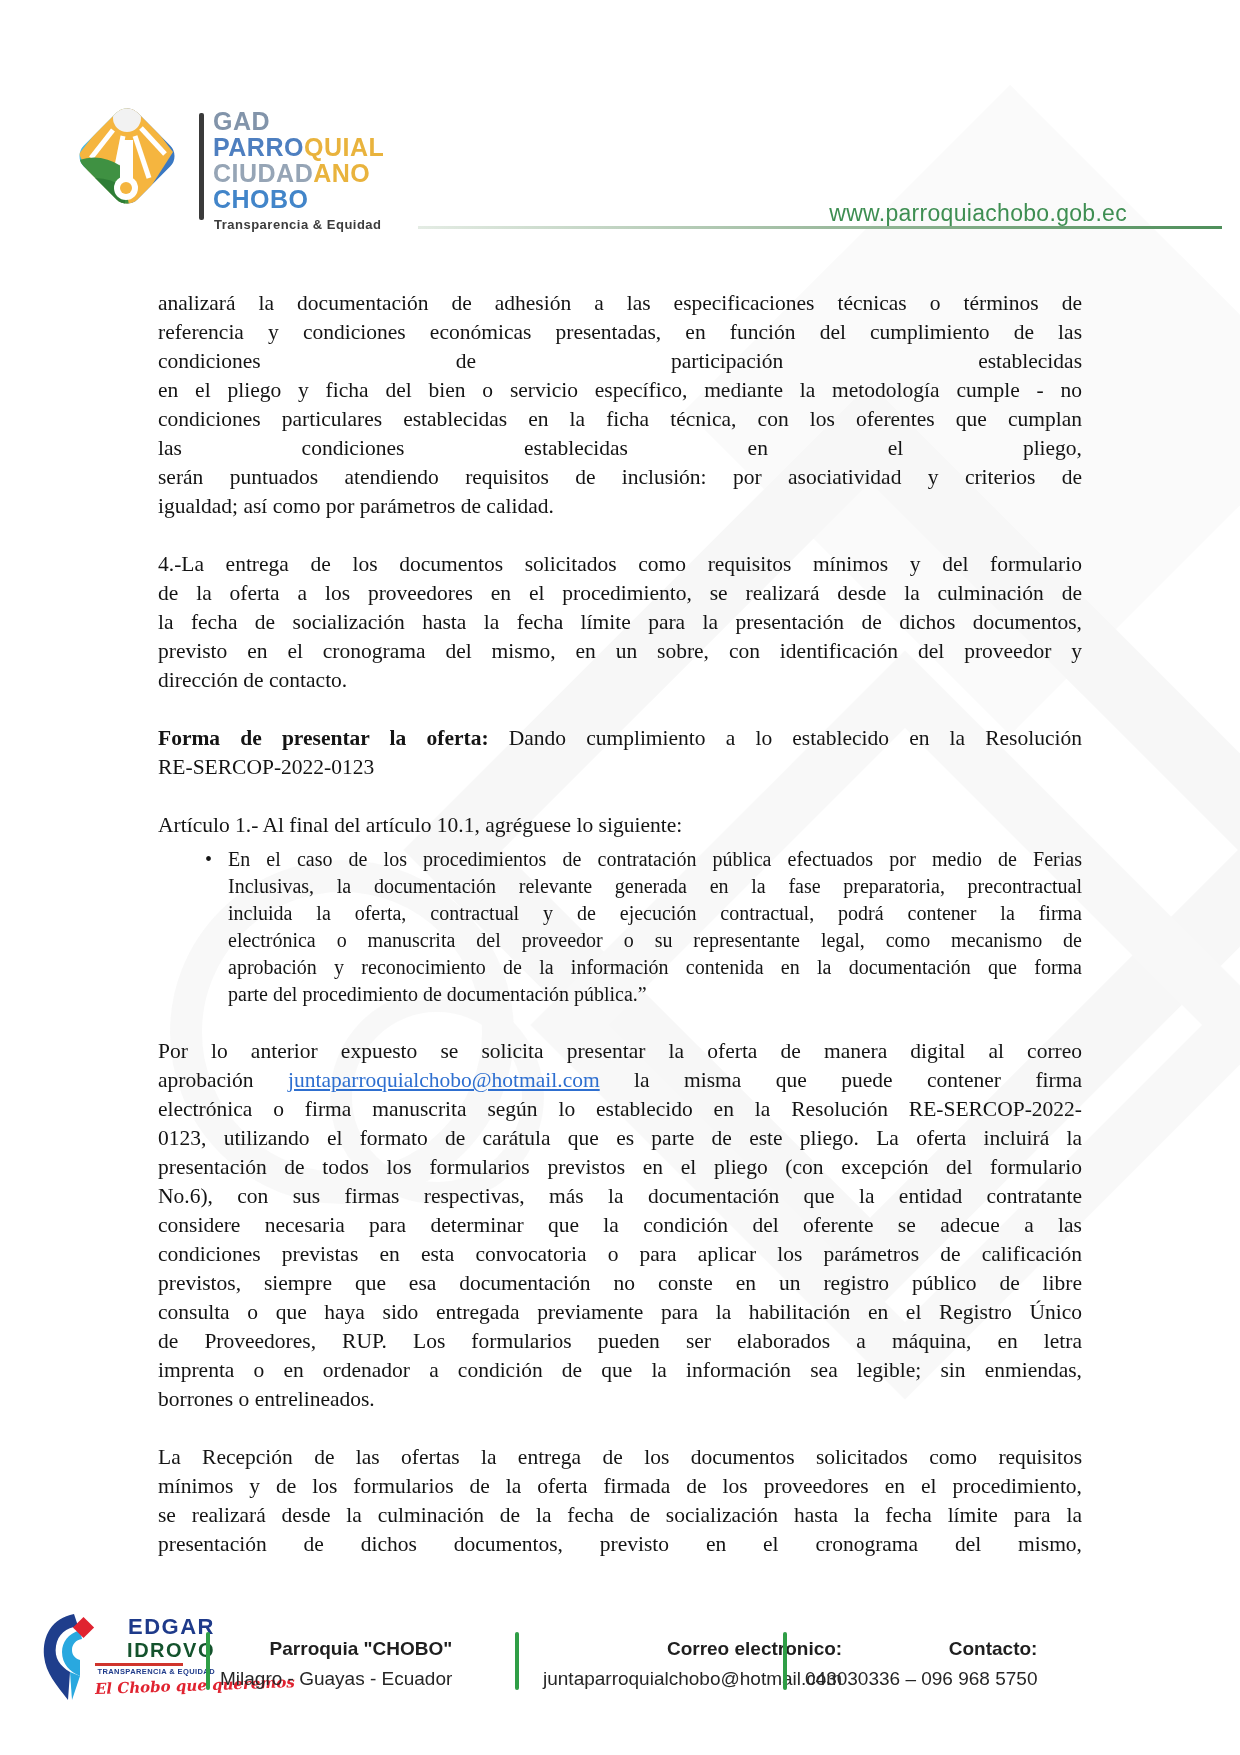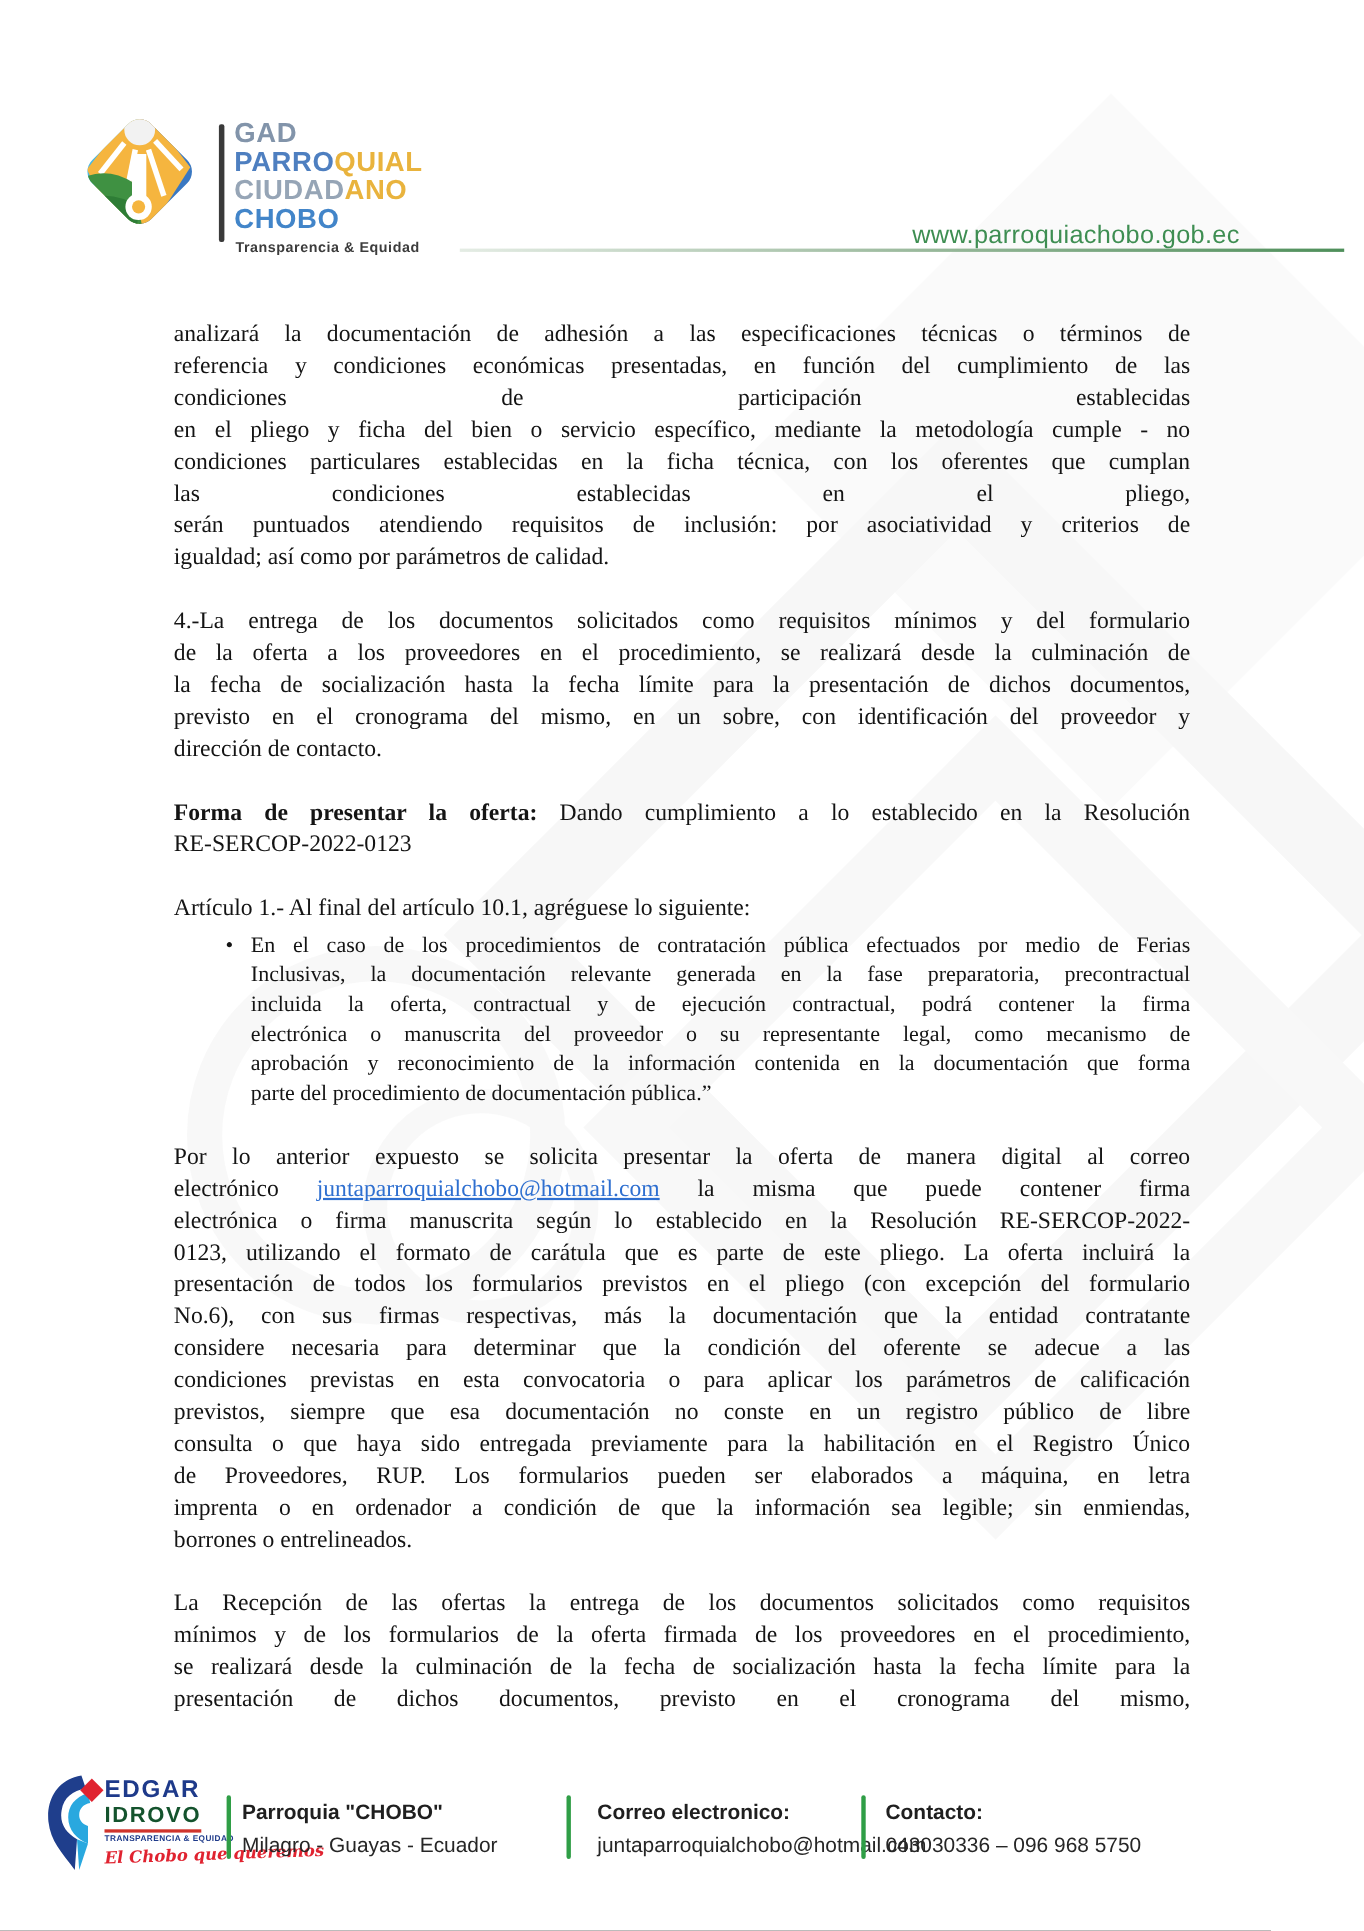--- a/index.html
+++ b/index.html
@@ -34,21 +34,21 @@
   .line{white-space:normal;}
   .j{text-align:justify;text-align-last:justify;}
   .l{text-align:right;text-align-last:left;}
   .b{font-weight:bold;}
   .bullets{margin:6px 0 29px 0;font-size:20px;line-height:27px;}
   .bullet-row{position:relative;padding-left:70px;}
   .bullet-mark{position:absolute;left:47px;top:0;}
   a.email{color:#2e6fd0;text-decoration:underline;}
   
   .ftr{position:absolute;left:0;top:1606px;width:1064px;height:149px;z-index:3;background:transparent;
-       font-family:"Liberation Sans",sans-serif;color:#262626;}
+       font-family:"Liberation Sans",sans-serif;color:#262626;text-align:right;}
   .ei-icon{position:absolute;left:40px;top:6px;}
   .ei-text{position:absolute;left:95px;top:10px;width:120px;line-height:1;}
   .ei-name1{font-size:22px;font-weight:bold;color:#1e3a8a;letter-spacing:1.5px;}
   .ei-name2{font-size:20px;font-weight:bold;color:#14532d;letter-spacing:1.5px;margin-top:2px;}
   .ei-rule{width:88px;height:3px;background:#d0342c;margin:3px 0 2px 0;}
   .ei-tag{font-size:7.5px;font-weight:bold;color:#1e3a8a;letter-spacing:.4px;}
   .ei-slogan{font-family:"DejaVu Serif",serif;font-style:italic;font-weight:bold;
              font-size:15px;color:#e02330;margin-top:4px;white-space:nowrap;transform:rotate(-2deg);}
   .fbar{position:absolute;top:26px;width:4px;height:58px;background:#2f9e46;border-radius:2px;}
   .fcol{position:absolute;top:28px;font-size:19px;line-height:30px;}
@@ -148,21 +148,21 @@
             <div class="line j">incluida la oferta, contractual y de ejecución contractual, podrá contener la firma</div>
             <div class="line j">electrónica o manuscrita del proveedor o su representante legal, como mecanismo de</div>
             <div class="line j">aprobación y reconocimiento de la información contenida en la documentación que forma</div>
             <div class="line l">parte del procedimiento de documentación pública.”</div>
           </div>
       </div>
     </div>
 
     <div class="para">
       <div class="line j">Por lo anterior expuesto se solicita presentar la oferta de manera digital al correo</div>
-      <div class="line j"><span>electrónico </span><a class="email" href="#">juntaparroquialchobo@hotmail.com</a><span>  la misma que puede contener firma</span></div>
+      <div class="line j"><span>aprobación </span><a class="email" href="#">juntaparroquialchobo@hotmail.com</a><span>  la misma que puede contener firma</span></div>
       <div>
 
       <div class="line j">electrónica o firma manuscrita según lo establecido en la Resolución RE-SERCOP-2022-</div>
           <div class="line j">0123, utilizando el formato de carátula que es parte de este pliego. La oferta incluirá la</div>
           <div class="line j">presentación de todos los formularios previstos en el pliego (con excepción del formulario</div>
           <div class="line j">No.6), con sus firmas respectivas, más la documentación que la entidad contratante</div>
           <div class="line j">considere necesaria para determinar que la condición del oferente se adecue a las</div>
           <div class="line j">condiciones previstas en esta convocatoria o para aplicar los parámetros de calificación</div>
           <div class="line j">previstos, siempre que esa documentación no conste en un registro público de libre</div>
           <div class="line j">consulta o que haya sido entregada previamente para la habilitación en el Registro Único</div>

